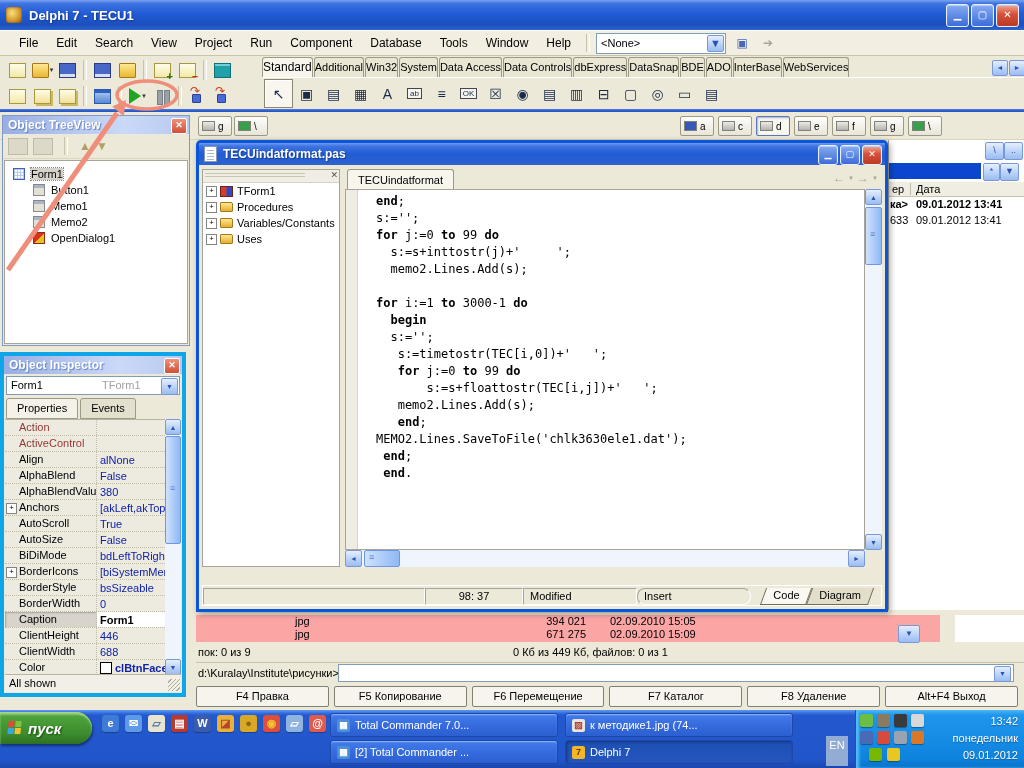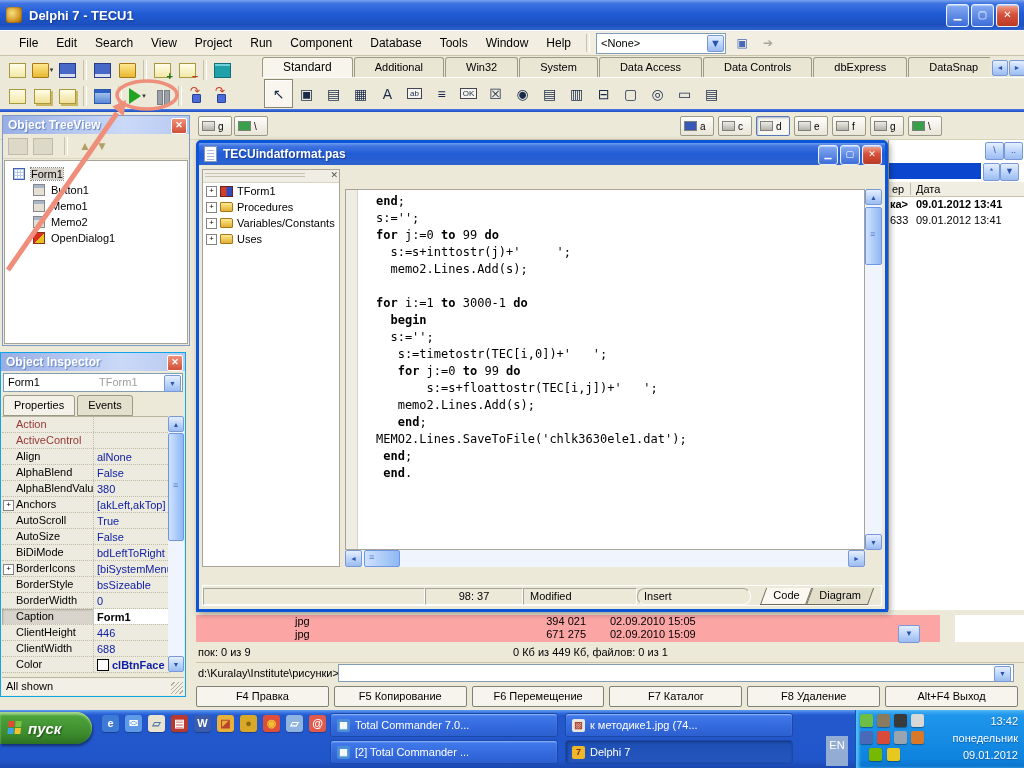--- a/index.html
+++ b/index.html
@@ -49,21 +49,21 @@
   .ic.pageminus::after{content:"–";position:absolute;right:-3px;bottom:-5px;color:#C23020;font-weight:bold;font-size:11px;}
   .ic.run{width:0;height:0;border-left:12px solid #22A322;border-top:8px solid transparent;border-bottom:8px solid transparent;border-right:none;background:none;}
   .ic.pause{background:none;border:none;}
   .ic.pause::before,.ic.pause::after{content:"";position:absolute;top:0;width:4px;height:13px;background:#9AA0A8;border:1px solid #787E86;}
   .ic.pause::before{left:2px;} .ic.pause::after{left:9px;}
   .ic.trace::before,.ic.step::before{content:"↷";position:absolute;left:0;top:-6px;color:#C84028;font-size:12px;}
   .ic.trace::after,.ic.step::after{content:"";position:absolute;left:2px;bottom:0;width:7px;height:7px;background:#4A6AD8;border:1px solid #2A4098;border-radius:1px;}
 
   
   #pal-tabs{left:262px;top:57px;width:728px;height:20px;display:flex;overflow:hidden;position:absolute;}
-  .ptab{padding:3px 20px 2px;border:1px solid #9C9A84;border-bottom:none;border-radius:3px 3px 0 0;margin-right:1px;
+  .ptab{padding:3px 0 2px;border:1px solid #9C9A84;border-bottom:none;border-radius:3px 3px 0 0;margin-right:1px;
     background:#EAE6D4;white-space:nowrap;font-size:11px;}
   .ptab.sel{background:#F8F6EC;padding-top:2px;font-size:12px;}
   #pal-scroll{left:992px;top:60px;position:absolute;display:flex;gap:1px;}
   .pscr{width:14px;height:14px;font-size:7px;line-height:14px;}
   #pal-icons{left:262px;top:77px;width:762px;height:31px;position:absolute;border-top:1px solid #fff;
     display:flex;align-items:center;padding-left:2px;}
   .pal-btn{min-width:27px;height:27px;display:flex;align-items:center;justify-content:center;color:#1A2A4A;font-size:14px;}
   .pal-btn.sel{border:1px solid #8A8870;background:#F8F6EE;box-shadow:inset 1px 1px 0 #fff;}
   .g-small{font-size:8px;border:1px solid #445;padding:0 2px;background:#F4F4EC;}
   #winline{left:0;top:109px;width:1024px;height:3px;background:linear-gradient(#4E79E8,#1C4FBE);}
@@ -113,21 +113,21 @@
   .otv-arrow{font-size:12px;color:#B0A068;font-weight:bold;}
   #otv-tree{position:absolute;left:1px;right:1px;top:44px;bottom:1px;background:#fff;border:1px solid #A8A498;padding-top:5px;box-sizing:border-box;}
   .t-row{height:16px;display:flex;align-items:center;}
   .t-ico{width:12px;height:12px;box-sizing:border-box;flex:none;}
   .t-ico.form{border:1px solid #4060B0;background-image:linear-gradient(90deg,#B8C8E8 1px,transparent 1px),linear-gradient(#B8C8E8 1px,transparent 1px);background-size:3px 3px;background-color:#fff;}
   .t-ico.control{background:#E4E0D4;border:1px solid #888;box-shadow:inset 0 3px 0 #A8B4C8;}
   .t-ico.dialog{background:linear-gradient(135deg,#D83020 50%,#E8C020 50%);border:1px solid #883018;}
   .t-label{margin-left:6px;}
   .t-label.sel{background:#D6D2CA;outline:1px dotted #888;}
 
-  #oi{left:0;top:352px;width:186px;height:345px;background:#ECE9D8;border:1px solid #0ea5e9;box-sizing:border-box;}
+  #oi{left:0;top:352px;width:186px;height:345px;background:#ECE9D8;border:4px solid #0ea5e9;box-sizing:border-box;}
   #oi-combo{position:absolute;left:2px;right:2px;top:20px;height:19px;background:#fff;border:1px solid #7F9DB9;box-sizing:border-box;}
   #oi-obj{position:absolute;left:4px;top:2px;} #oi-type{position:absolute;left:95px;top:2px;color:#A0A0A0;}
   #oi-combo-drop{position:absolute;right:1px;top:1px;width:15px;height:15px;font-size:7px;line-height:15px;}
   #oi-tabs{position:absolute;left:2px;top:42px;height:20px;display:flex;}
   .oitab{padding:3px 10px 0;border:1px solid #9C9A84;border-radius:3px 3px 0 0;margin-right:2px;background:#E4E0CE;height:16px;}
   .oitab.sel{background:#F4F2E8;}
   #oi-grid{position:absolute;left:1px;top:63px;width:168px;height:256px;background:#EDEBDF;border-top:1px solid #B8B4A0;box-sizing:border-box;}
   .oi-row{height:16px;display:flex;border-bottom:1px dotted #C0BCA8;box-sizing:border-box;position:relative;}
   .oi-name{width:92px;padding-left:14px;line-height:14px;border-right:1px dotted #C0BCA8;box-sizing:border-box;overflow:hidden;white-space:nowrap;}
   .oi-name.red{color:#973734;}
@@ -637,20 +637,29 @@
             <span class="ex-ico folder"></span>
             <span>Variables/Constants</span>
           </div>
           <div class="ex-row">
             <span class="plusbox">+</span>
             <span class="ex-ico folder"></span>
             <span>Uses</span>
           </div>
         </div>
     </div>
+    <div id="ed-tabrow">
+      <span class="edtab">TECUindatformat</span>
+      <span id="ed-nav">
+        <span>←</span>
+          <span class="navdrop">▼</span>
+        <span>→</span>
+          <span class="navdrop">▼</span>
+      </span>
+    </div>
     <div id="ed-code">
       <div id="ed-gutter"></div>
       <div id="code-lines"><div><b>end</b>;</div><div>s:='';</div><div><b>for</b> j:=0 <b>to</b> 99 <b>do</b></div><div>  s:=s+inttostr(j)+'     ';</div><div>  memo2.Lines.Add(s);</div><div> </div><div><b>for</b> i:=1 <b>to</b> 3000-1 <b>do</b></div><div>  <b>begin</b></div><div>  s:='';</div><div>   s:=timetostr(TEC[i,0])+'   ';</div><div>   <b>for</b> j:=0 <b>to</b> 99 <b>do</b></div><div>       s:=s+floattostr(TEC[i,j])+'   ';</div><div>   memo2.Lines.Add(s);</div><div>   <b>end</b>;</div><div>MEMO2.Lines.SaveToFile('chlk3630ele1.dat');</div><div> <b>end</b>;</div><div> <b>end</b>.</div></div>
     </div>
     <div id="ed-vscroll">
       <span class="xpb sbtn" style="top:0;width:17px;">▲</span>
       <span class="sthumb" style="top:18px;height:58px;width:17px;"></span>
       <span class="xpb sbtn" style="bottom:0;width:17px;">▼</span>
     </div>
     <div id="ed-hscroll">

